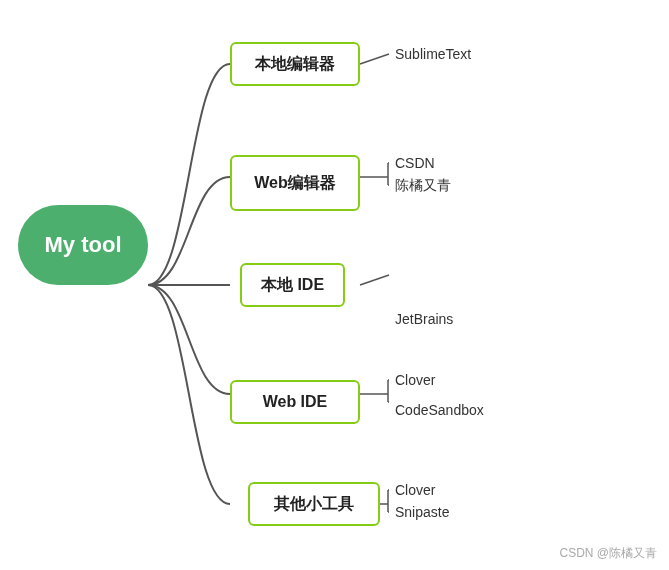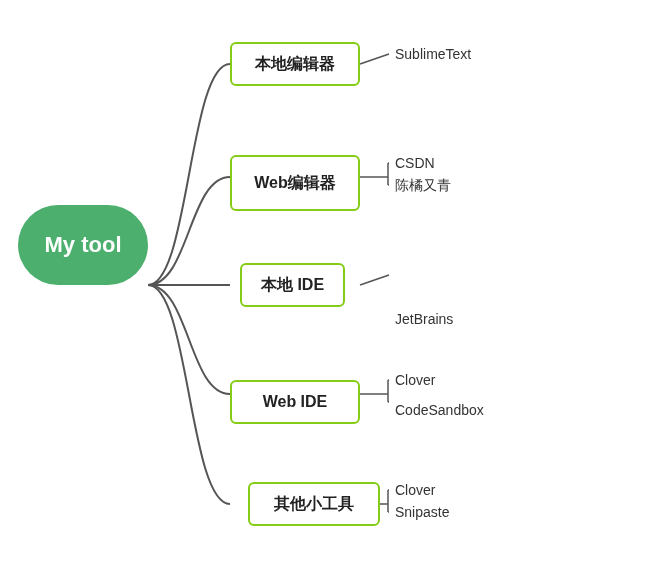--- a/index.html
+++ b/index.html
@@ -116,13 +116,14 @@
       <div class="branch-node" style="left: 240px; top: 263px; width: 105px; height: 44px;">本地 IDE</div>
       <div class="leaf-label" style="left: 395px; top: 267px; margin-top: 44px;">JetBrains</div>
       <div class="branch-node" style="left: 230px; top: 380px; width: 130px; height: 44px;">Web IDE</div>
       <div class="leaf-label" style="left: 395px; top: 372px;">Clover</div>
       <div class="leaf-label" style="left: 395px; top: 402px;">CodeSandbox</div>
       <div class="branch-node" style="left: 236px; top: 482px; width: 132px; height: 44px; margin-left: 12px;">其他小工具</div>
       <div class="leaf-label" style="left: 395px; top: 482px;">Clover</div>
       <div class="leaf-label" style="left: 395px; top: 504px;">Snipaste</div>
     </div>
 
+  <div class="watermark">CSDN @陈橘又青</div>
 </div>
 
 </body></html>

